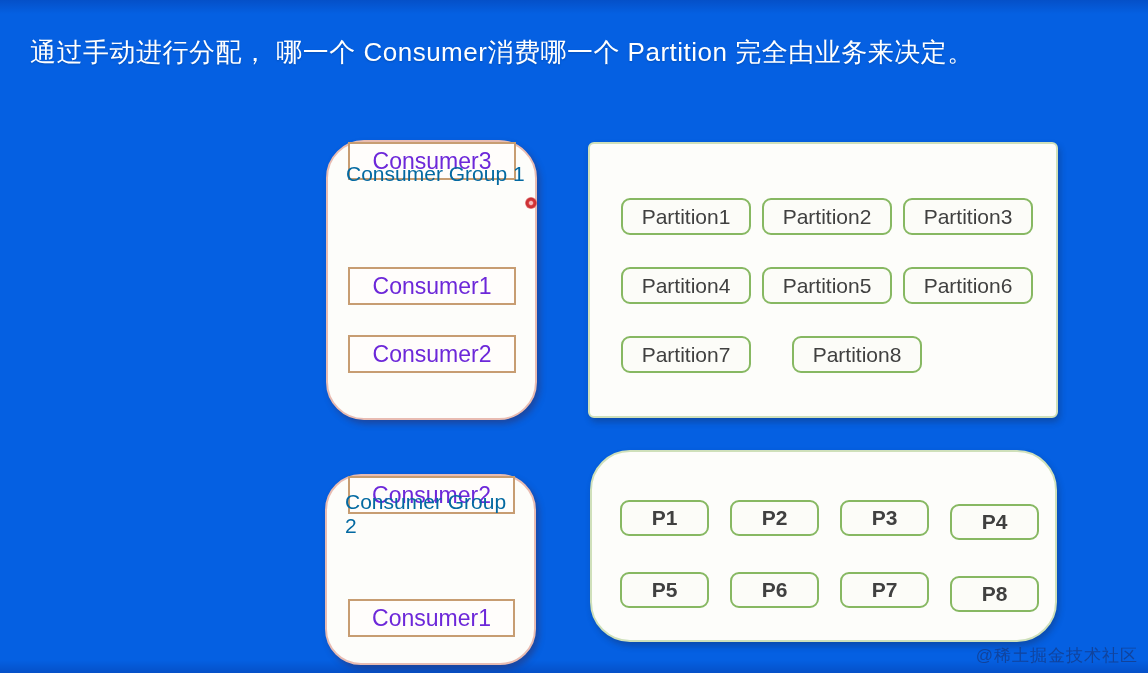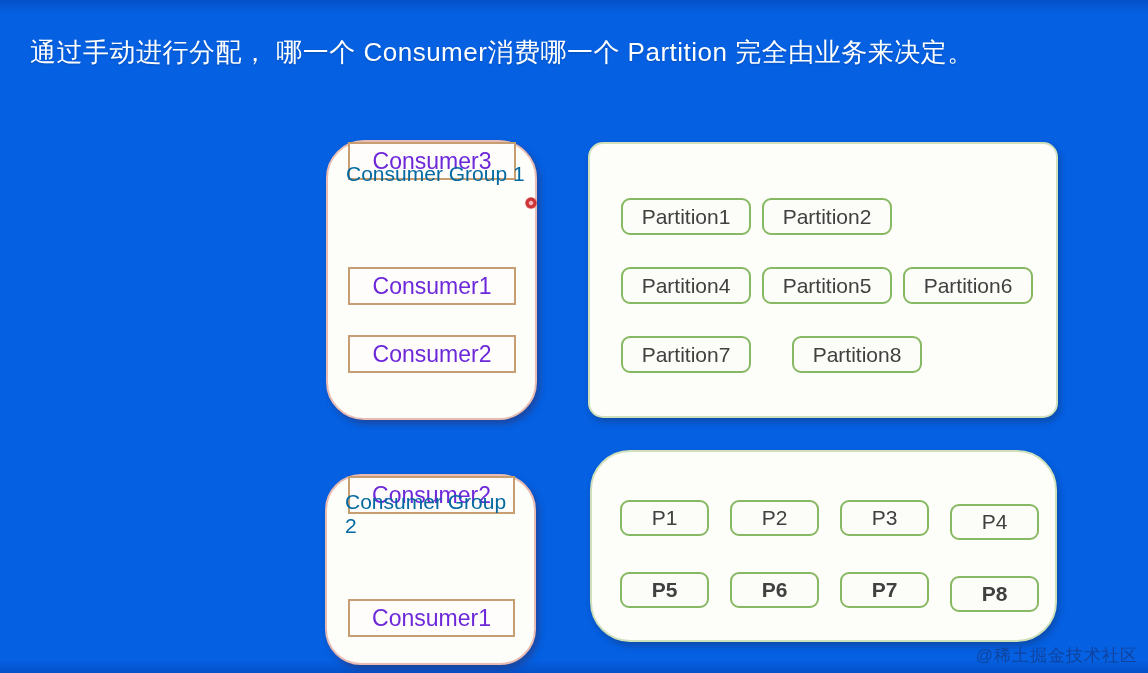--- a/index.html
+++ b/index.html
@@ -32,21 +32,21 @@
   }
   .cg-container {
     border: 2px solid #e8bcb2;
     box-shadow: 3px 4px 6px rgba(55,42,82,0.45);
   }
   .pt-container {
     border: 2px solid #cfe0ba;
     box-shadow: 2px 4px 6px rgba(30,30,50,0.30);
   }
   #cg1 { left: 326px; top: 140px; width: 211px; height: 280px; border-radius: 38px; }
-  #pt-top { left: 588px; top: 142px; width: 470px; height: 276px; border-radius: 15px; }
+  #pt-top { left: 588px; top: 142px; width: 470px; height: 276px; border-radius: 6px; }
   #cg2 { left: 325px; top: 474px; width: 211px; height: 191px; border-radius: 36px; }
   #pt-bottom { left: 590px; top: 450px; width: 467px; height: 192px; border-radius: 40px; }
 
   
   .cg-label {
     position: absolute;
     left: 18px; top: 20px;
     font-size: 21px;
     color: #0369a1;
     white-space: nowrap;
@@ -78,21 +78,21 @@
   #cg2 .consumer-box:nth-of-type(1) { top: 54px; }
   #cg2 .consumer-box:nth-of-type(2) { top: 123px; }
 
   
   .pt-row { position: absolute; display: flex; }
   #pt-top .pt-row { left: 31px; gap: 11px; }
   #pt-top .pt-row.row-1 { top: 54px; }
   #pt-top .pt-row.row-2 { top: 123px; }
   #pt-top .pt-row.row-3 { top: 192px; gap: 41px; }
   #pt-bottom .pt-row { left: 28px; gap: 21px; }
-  #pt-bottom .pt-row.row-1 { top: 48px; }
+  #pt-bottom .pt-row.row-1 { top: 48px; font-weight: bold; }
   #pt-bottom .pt-row.row-2 { top: 120px; font-weight: bold; }
 
   .partition-box {
     background: #fcfcf8;
     border: 2px solid #87b862;
     border-radius: 9px;
     display: flex; align-items: center; justify-content: center;
     color: #404040;
   }
   #pt-top .partition-box { width: 130px; height: 37px; font-size: 21px; }
@@ -131,20 +131,21 @@
   <div class="cg-label">Consumer Group 1</div>
   <div class="consumer-box">Consumer1</div>
   <div class="consumer-box">Consumer2</div>
   <div class="consumer-box">Consumer3</div>
 </div>
 
 <div class="container pt-container" id="pt-top">
   <div class="pt-row row-1">
     <div class="partition-box">Partition1</div>
     <div class="partition-box">Partition2</div>
+    <div class="partition-box">Partition3</div>
   </div>
   <div class="pt-row row-2">
     <div class="partition-box">Partition4</div>
     <div class="partition-box">Partition5</div>
     <div class="partition-box">Partition6</div>
   </div>
   <div class="pt-row row-3">
     <div class="partition-box">Partition7</div>
     <div class="partition-box">Partition8</div>
   </div>

